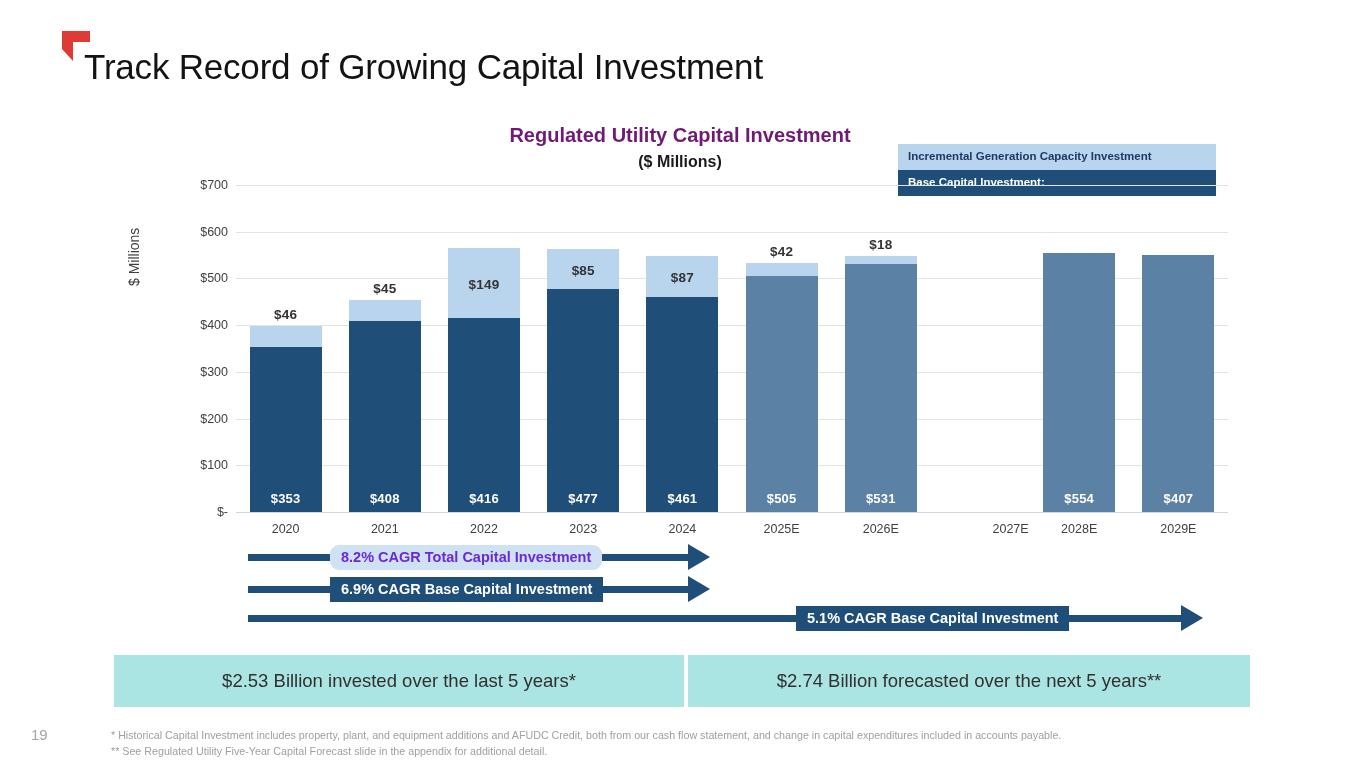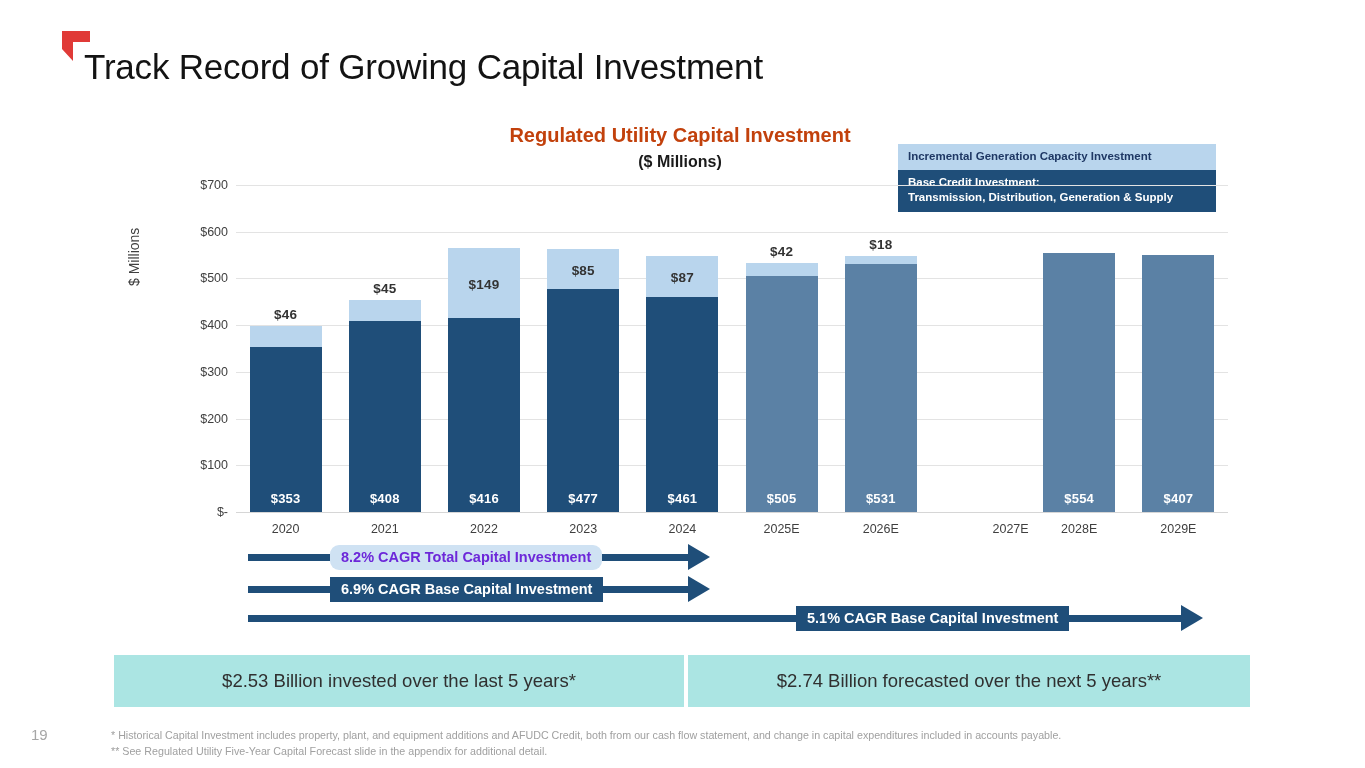--- a/index.html
+++ b/index.html
@@ -15,21 +15,21 @@
   .corner-mark { position: absolute; left: 62px; top: 31px; width: 28px; height: 30px; }
   .slide-title {
     position: absolute; left: 84px; top: 47px;
     font-size: 35px; font-weight: 400; color: #131313;
     letter-spacing: -0.2px; white-space: nowrap;
   }
 
   
   .chart-title {
     position: absolute; left: 478px; top: 124px; width: 404px;
-    text-align: center; font-size: 20px; font-weight: bold; color: #c2410c;
+    text-align: center; font-size: 20px; font-weight: bold; color: #701a75;
     white-space: nowrap;
   }
   .chart-subtitle {
     position: absolute; left: 478px; top: 153px; width: 404px;
     text-align: center; font-size: 16px; font-weight: bold; color: #1a1a1a;
   }
 
   
   .legend { position: absolute; left: 898px; top: 144px; width: 318px; }
   .legend-row { padding: 5px 10px 6px 10px; font-size: 11.5px; font-weight: bold; line-height: 1.32; }
@@ -122,22 +122,21 @@
   <div class="slide-title">Track Record of Growing Capital Investment</div>
 
   <div class="chart-title">Regulated Utility Capital Investment</div>
   <div class="chart-subtitle">($ Millions)</div>
 
   <div class="legend">
     <div class="legend-row legend-inc">
       <span>Incremental Generation Capacity Investment</span>
     </div>
     <div class="legend-row legend-base">
-      <div>Base Credit Investment:</div>
-      <div>Transmission, Distribution, Generation &amp; Supply</div>
+      <div>Base Capital Investment:</div>
     </div>
   </div>
 
   <div class="yaxis-title">$ Millions</div>
   <div class="ylabels" id="ylabels">
       <div class="ytick" style="top: 335px;">$-</div>
       <div class="ytick" style="top: 288.286px;">$100</div>
       <div class="ytick" style="top: 241.571px;">$200</div>
       <div class="ytick" style="top: 194.857px;">$300</div>
       <div class="ytick" style="top: 148.143px;">$400</div>

